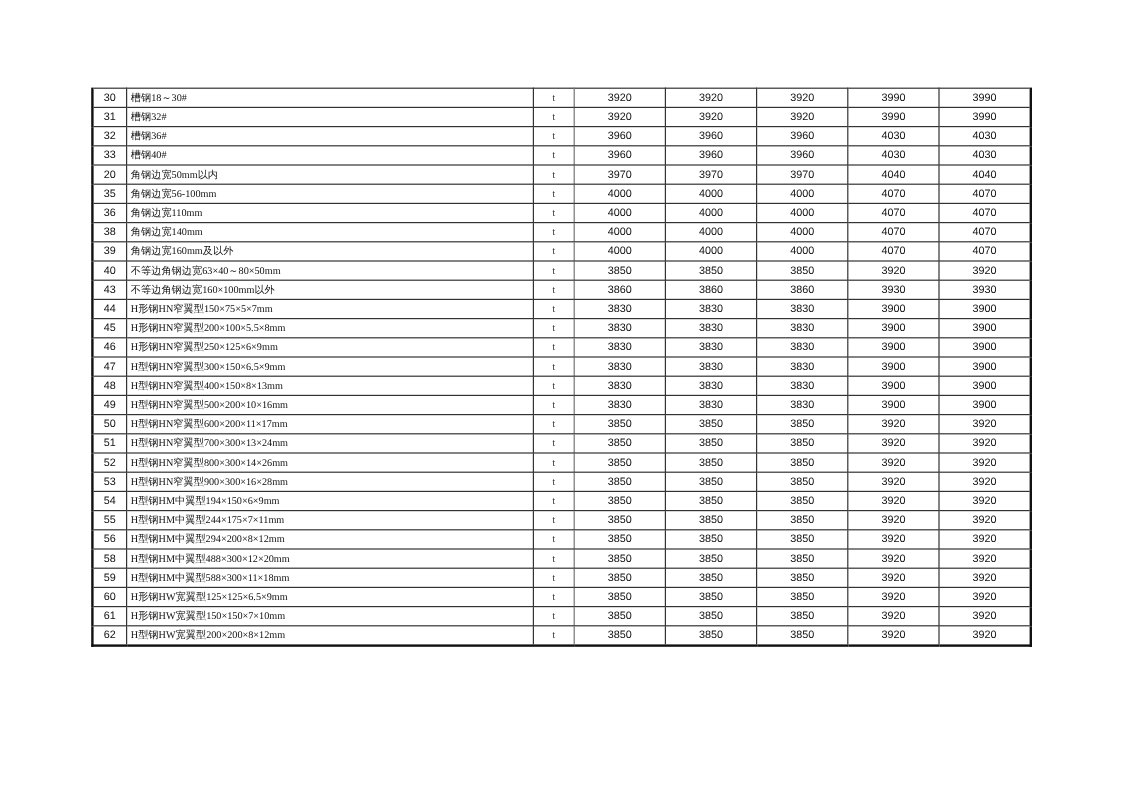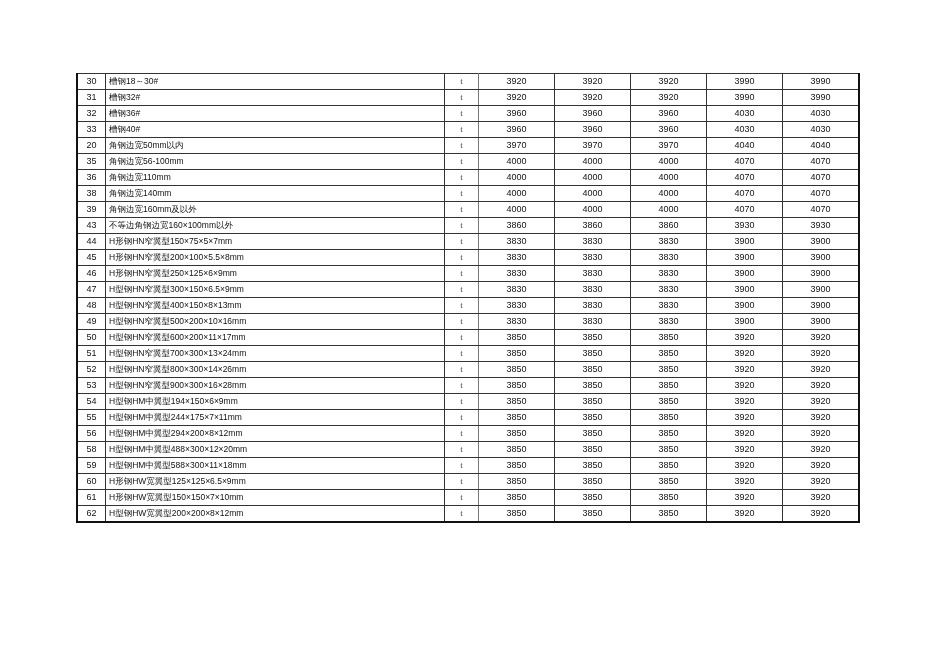--- a/index.html
+++ b/index.html
@@ -1,21 +1,21 @@
 <!DOCTYPE html>
 <html><head>
 <meta charset="utf-8">
 <style>
   html, body { margin: 0; padding: 0; background: #ffffff; }
   body { width: 950px; height: 672px; position: relative; overflow: hidden; font-family: "Liberation Sans", sans-serif; }
   .sheet { position: absolute; left: 76px; top: 73px; }
   table { border-collapse: collapse; table-layout: fixed; padding-left: 29px; }
   td { height: 15px; padding: 0; font-size: 9px; color: #111; border: 1px solid #333; white-space: nowrap; overflow: hidden; line-height: 15px; }
   td.no { width: 27px; text-align: center; font-family: "Liberation Sans", sans-serif; border-left: 2px solid #111; }
-  td.name { width: 335px; text-align: left; padding-left: 3px; font-family: Liberation Sans, sans-serif; font-size: 8.5px; }
+  td.name { width: 335px; text-align: left; padding-left: 3px; font-family: Liberation Serif, serif; font-size: 8.5px; }
   td.unit { width: 33px; text-align: center; font-family: "Liberation Serif", serif; color: #444; border-right: 1.5px solid #777; }
   td.num { width: 75px; text-align: center; font-family: "Liberation Sans", sans-serif; }
   td.num.c3 { border-left: 1.5px solid #888; }
   td.num.last { border-right: 2px solid #111; }
   tr.last-row td { border-bottom: 2.5px solid #111; }
   tr.gray-top td { border-top-color: #888; }
 </style>
 </head>
 <body>
 
@@ -105,20 +105,30 @@
         <tr>
           <td class="no">39</td>
           <td class="name">角钢边宽160mm及以外</td>
           <td class="unit">t</td>
           <td class="num c1">4000</td>
           <td class="num c2">4000</td>
           <td class="num c3">4000</td>
           <td class="num c4">4070</td>
           <td class="num c5 last">4070</td>
         </tr>
+        <tr class="gray-top">
+          <td class="no">40</td>
+          <td class="name">不等边角钢边宽63×40～80×50mm</td>
+          <td class="unit">t</td>
+          <td class="num c1">3850</td>
+          <td class="num c2">3850</td>
+          <td class="num c3">3850</td>
+          <td class="num c4">3920</td>
+          <td class="num c5 last">3920</td>
+        </tr>
         <tr>
           <td class="no">43</td>
           <td class="name">不等边角钢边宽160×100mm以外</td>
           <td class="unit">t</td>
           <td class="num c1">3860</td>
           <td class="num c2">3860</td>
           <td class="num c3">3860</td>
           <td class="num c4">3930</td>
           <td class="num c5 last">3930</td>
         </tr>

